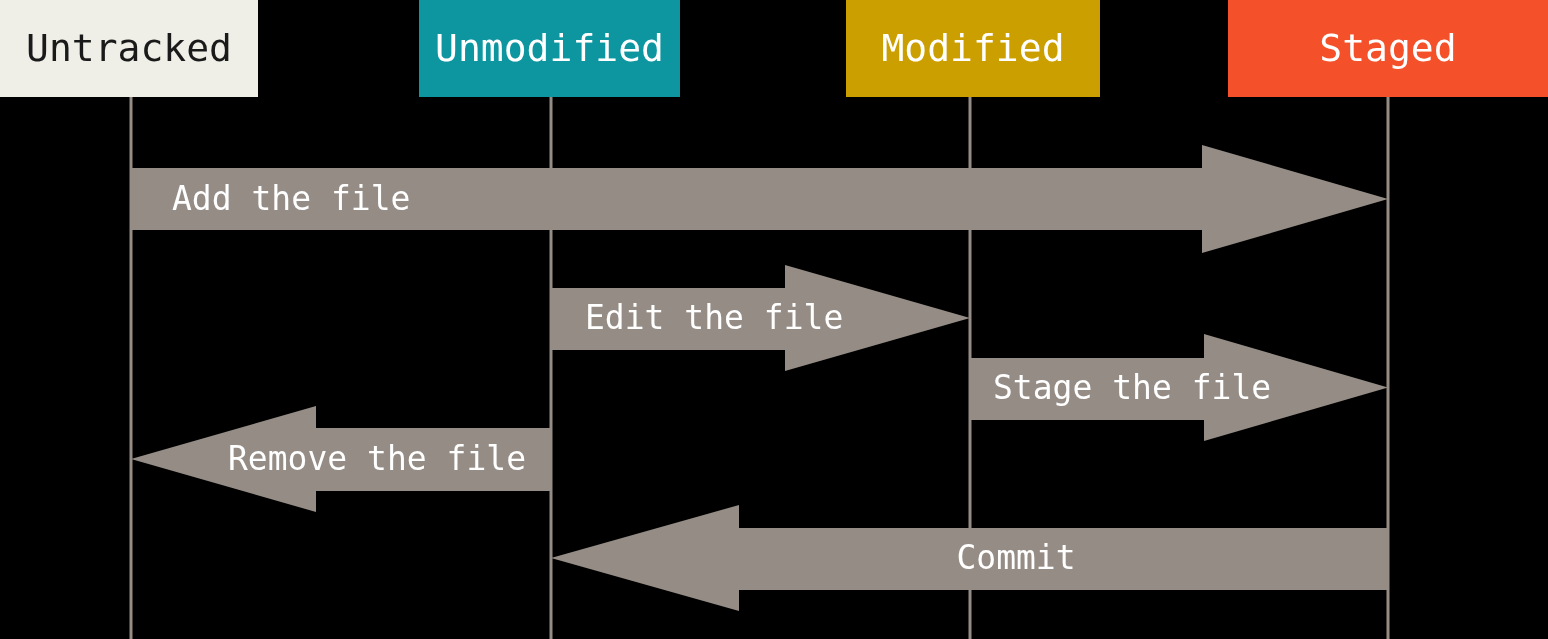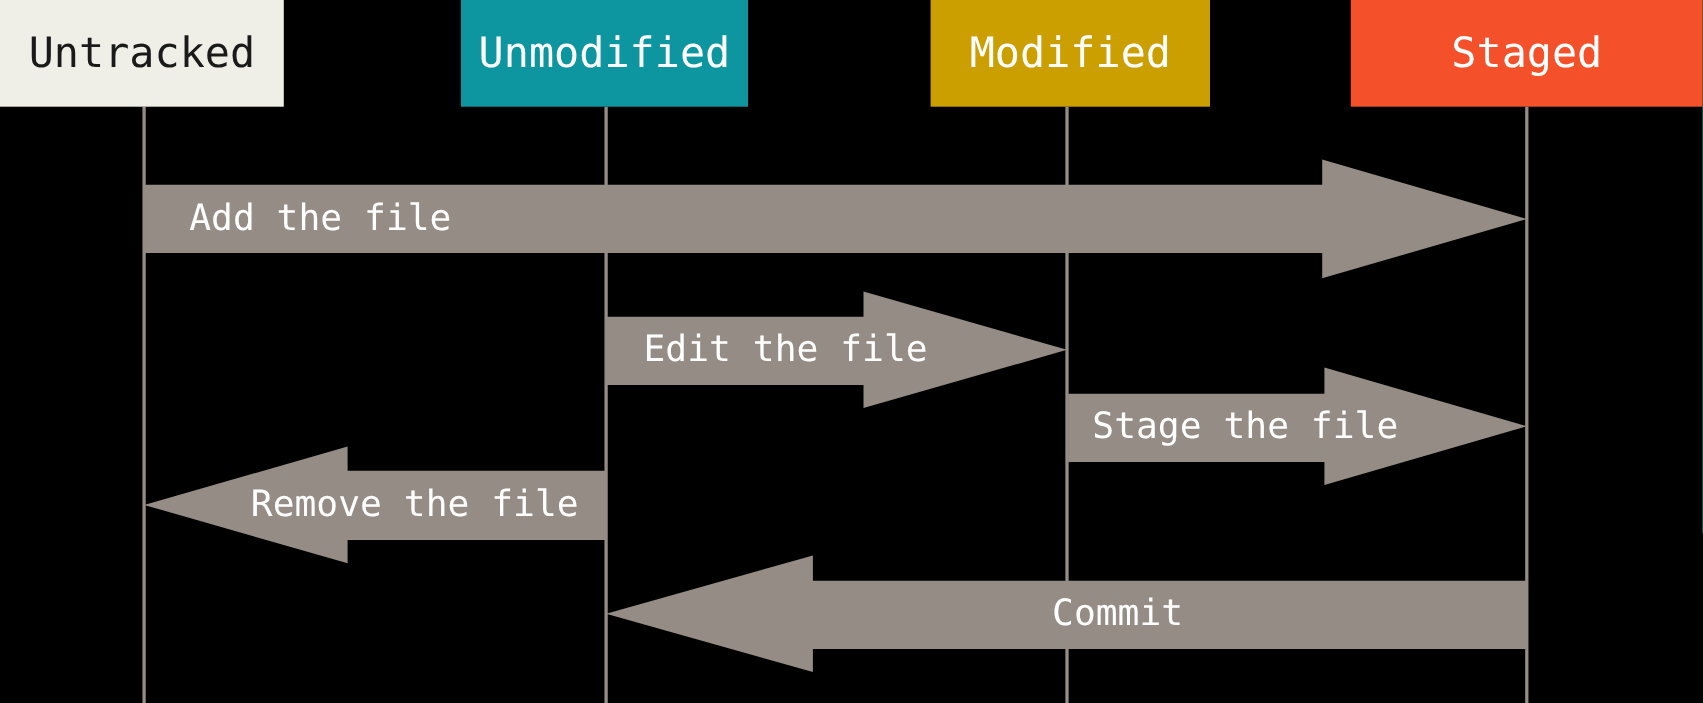--- a/index.html
+++ b/index.html
@@ -10,21 +10,21 @@
   body {
     width: 1548px;
     height: 639px;
     overflow: hidden;
     font-family: "DejaVu Sans Mono", monospace;
   }
   #diagram-root {
     position: relative;
     width: 1548px;
     height: 485px;
-    background: #5eead4;
+    background: #1d4ed8;
   }
   svg.figure {
     display: block;
     width: 1548px;
     height: 639px;
   }
   .state-label {
     font-family: "DejaVu Sans Mono", monospace;
     font-size: 38px;
     text-anchor: middle;

